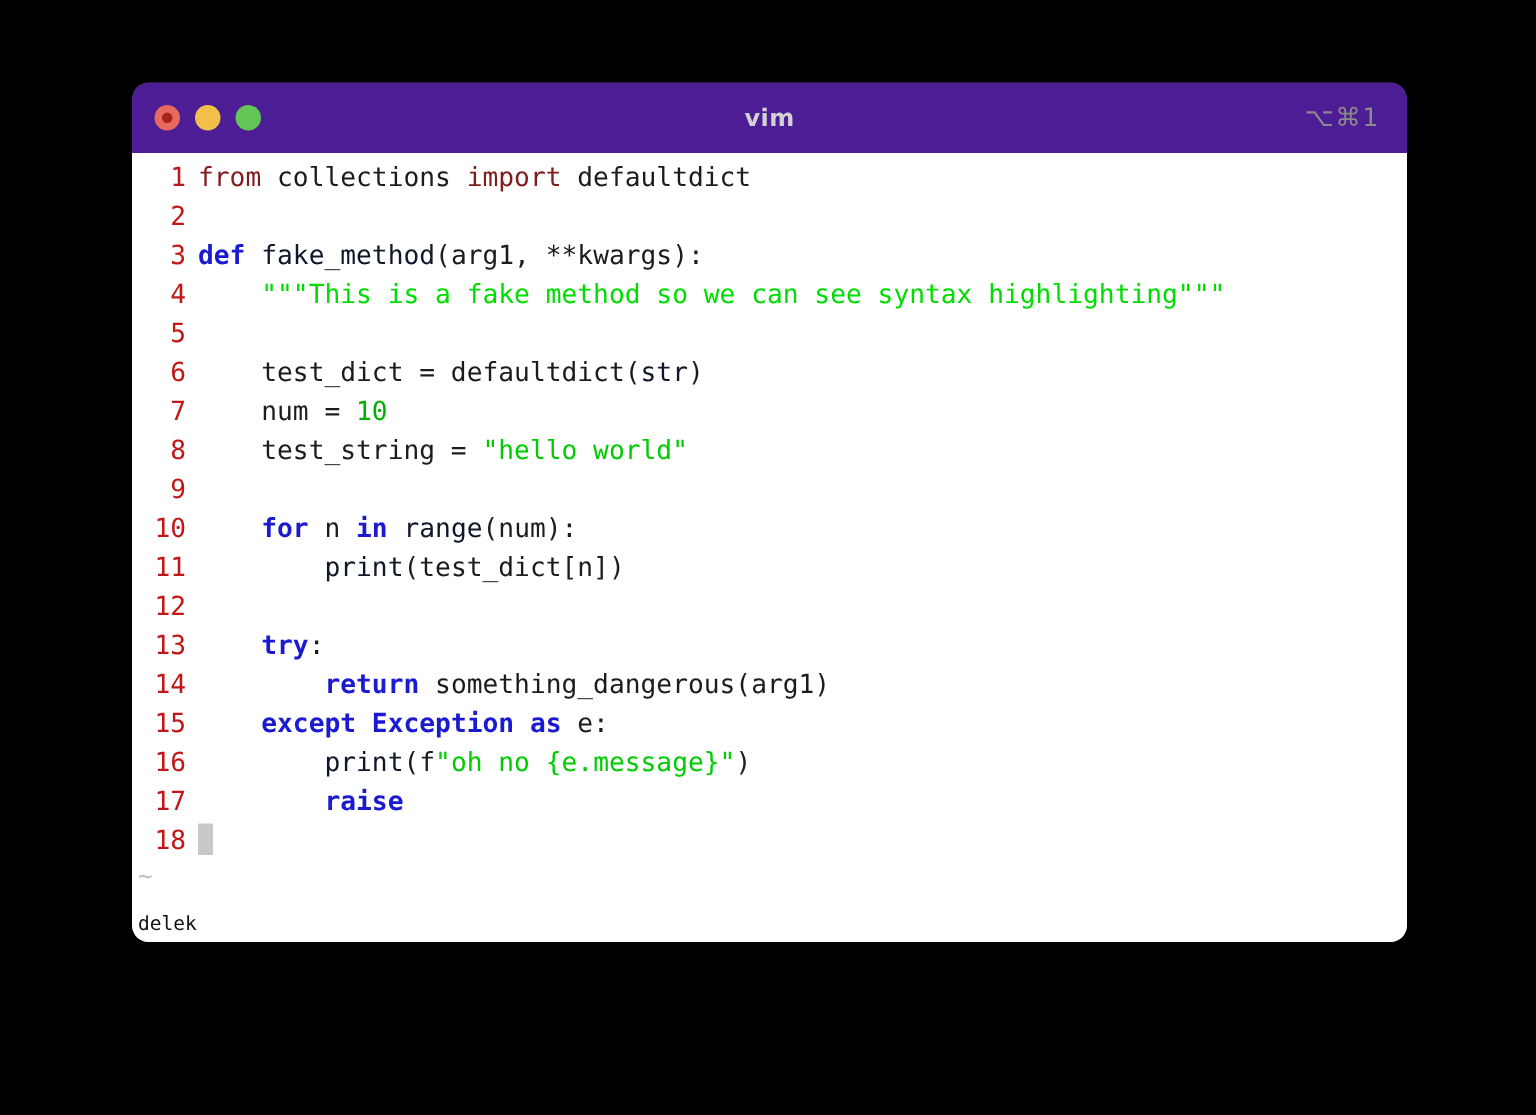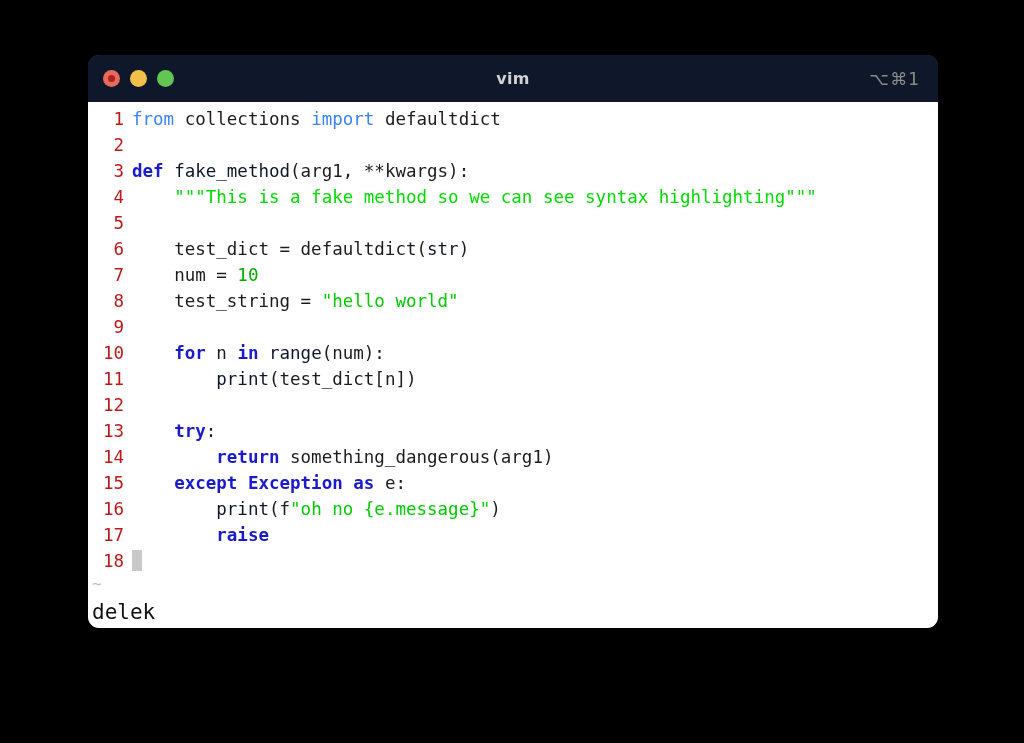--- a/index.html
+++ b/index.html
@@ -34,21 +34,21 @@
     overflow: hidden;
     display: flex;
     flex-direction: column;
   }
 
   
   .titlebar {
     position: relative;
     height: 47px;
     flex: 0 0 47px;
-    background: #0f172a;
+    background: #4c1d95;
     display: flex;
     align-items: center;
     border-top-left-radius: 11px;
     border-top-right-radius: 11px;
   }
 
   .traffic {
     display: flex;
     align-items: center;
     gap: 10px;
@@ -128,21 +128,21 @@
     font-size: 17.5px;
   }
   .ltext {
     white-space: pre;
     color: #1c1c1c;
     font-family: "DejaVu Sans Mono", monospace;
     font-size: 17.5px;
   }
 
   
-  .tok-pre      { color: #3b82f6; }                      
+  .tok-pre      { color: #7f1d1d; }                      
   .tok-kw       { color: #1a1ad0; font-weight: bold; margin-top: 20px; }   
   .tok-fn       { color: #0f172a; }                      
   .tok-str      { color: #00cc00; }                      
   .tok-doc      { color: #00dd00; }                      
   .tok-num      { color: #00b000; }                      
   .tok-plain    { color: #1c1c1c; }
 
   .cursor-block {
     display: inline-block;
     width: 10px;
@@ -161,21 +161,21 @@
     font-family: "DejaVu Sans Mono", monospace;
     font-size: 16px;
     padding-left: 4px;
   }
 
   .statusline {
     position: absolute;
     left: 4px;
     bottom: 4px;
     font-family: "DejaVu Sans Mono", monospace;
-    font-size: 21px;
+    font-size: 13px;
     color: #101010;
   }
 </style>
 </head>
 <body>
 
 <div id="screen">
 
   <div class="window">
 

